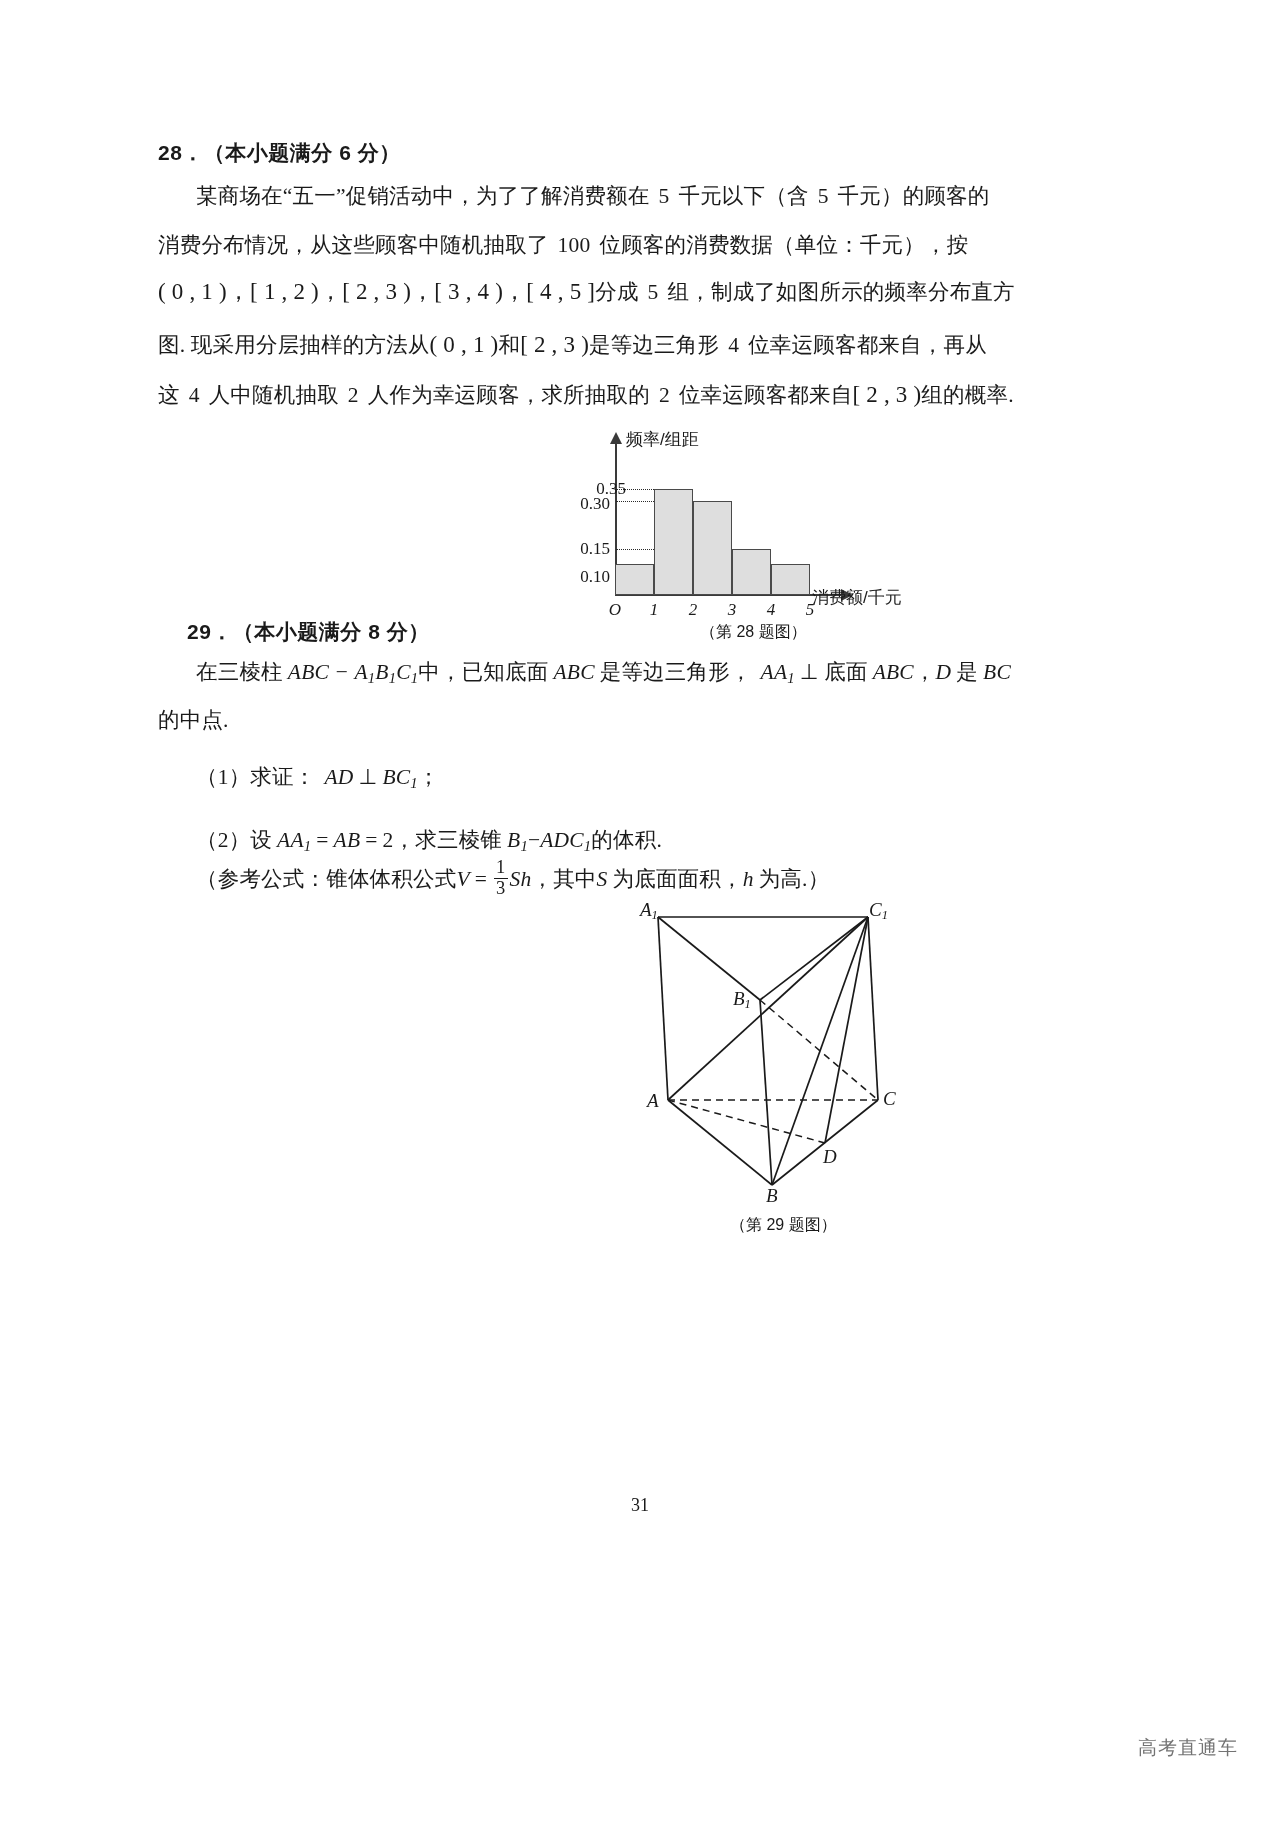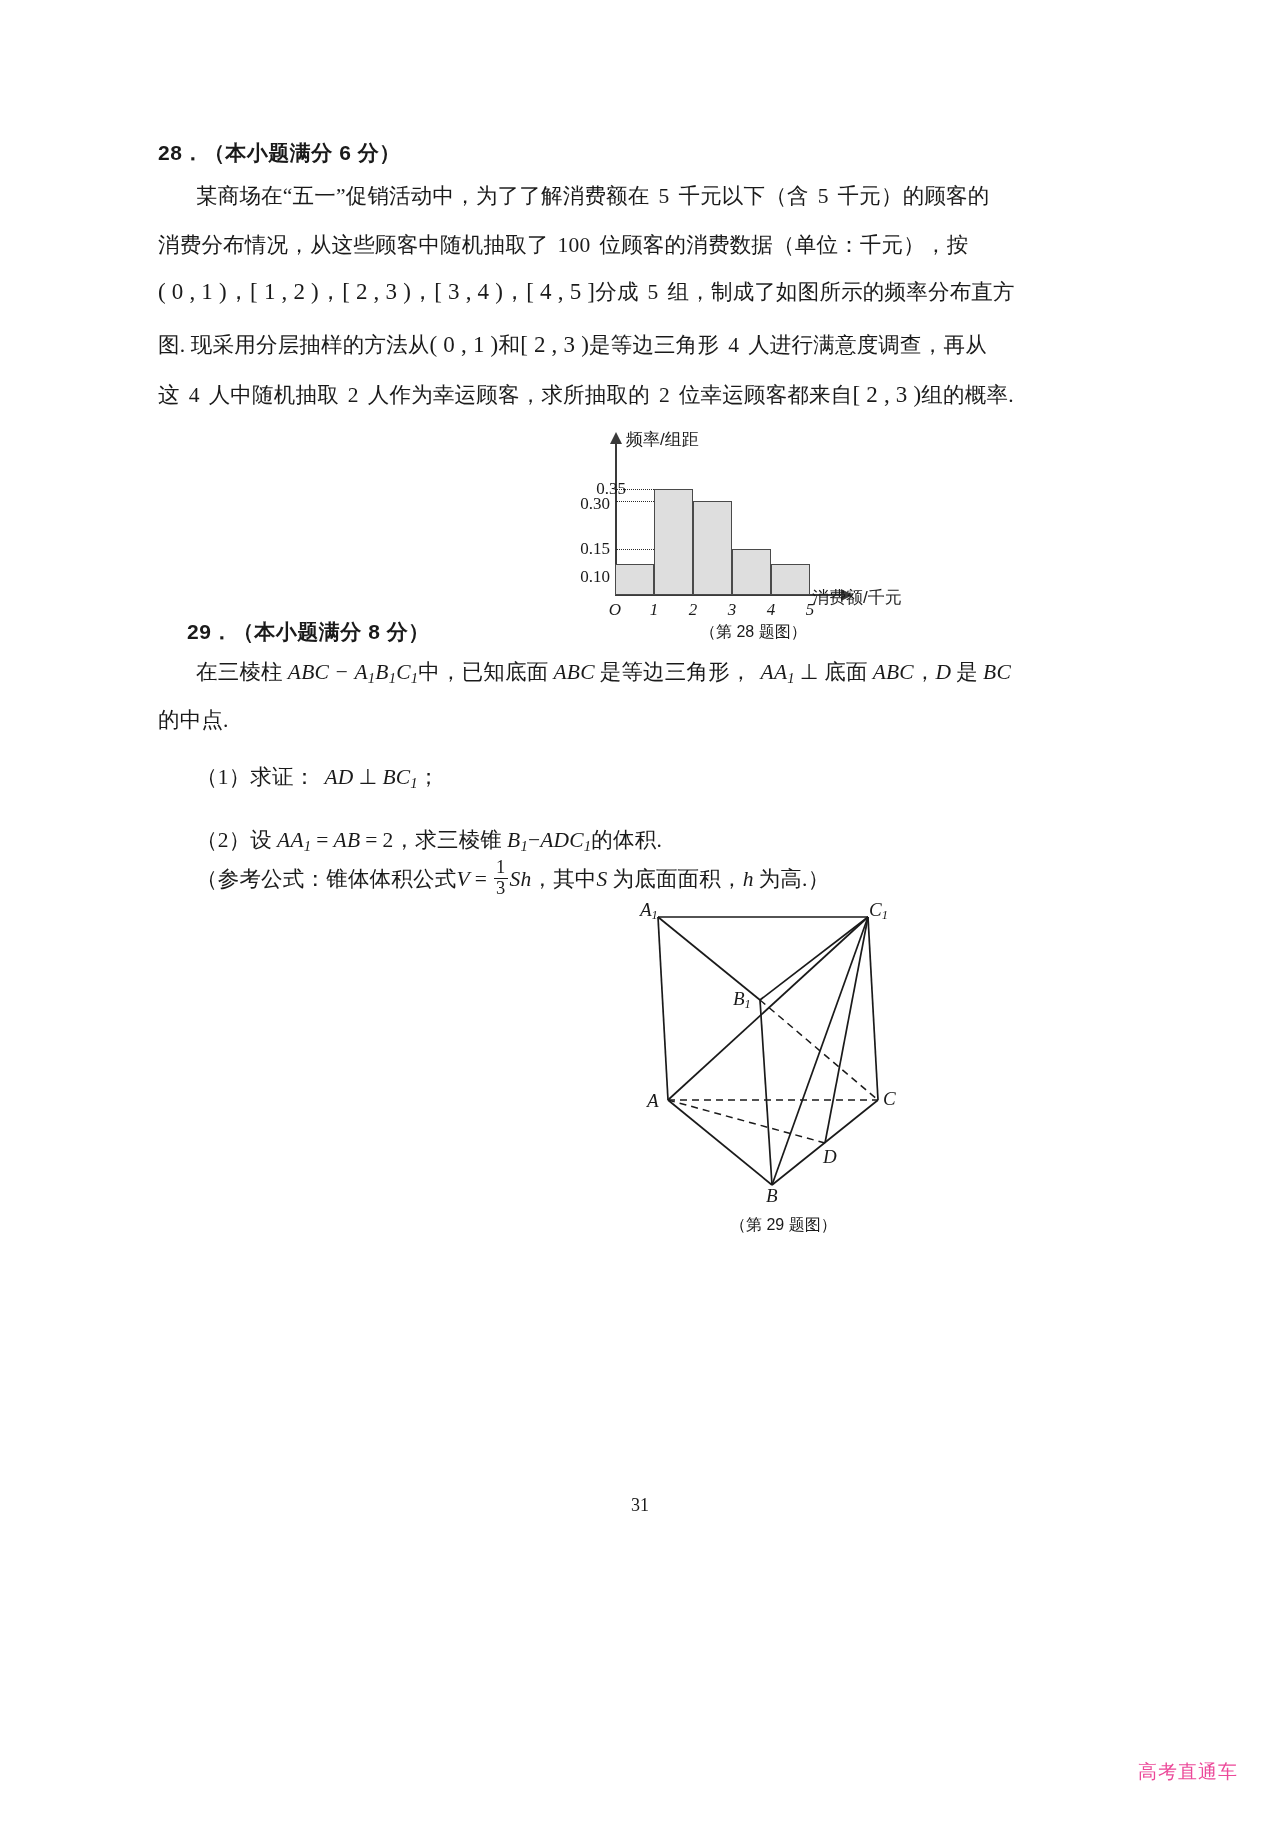--- a/index.html
+++ b/index.html
@@ -119,24 +119,23 @@
     position:absolute;
     left:0; right:0; top:1495px;
     text-align:center;
     font-size:18px;
     font-family:"Liberation Serif", serif;
   }
   #watermark {
     position:absolute;
     right:42px; top:1735px;
     font-size:19px;
-    color:#ec4899;
+    color:#737373;
     font-family:"Liberation Sans", sans-serif;
     letter-spacing:1px;
-    margin-top:24px;
   }
 </style>
 </head>
 <body>
 
 <div class="page">
 
   <div class="qhead" style="left:158px; top:139px;">28．（本小题满分 6 分）</div>
 
   <div class="ptext" style="left:196px; top:186px;">
@@ -145,21 +144,21 @@
 
   <div class="ptext" style="left:158px; top:235px;">
     <span>消费分布情况，从这些顾客中随机抽取了</span><span class="spw"></span><span class="num">100</span><span class="spw"></span><span>位顾客的消费数据（单位：千元），按</span>
   </div>
 
   <div class="ptext" style="left:158px; top:280px; font-size:23px;">
     <span class="num">( 0 , 1 )</span><span>，</span><span class="num">[ 1 , 2 )</span><span>，</span><span class="num">[ 2 , 3 )</span><span>，</span><span class="num">[ 3 , 4 )</span><span>，</span><span class="num">[ 4 , 5 ]</span><span style="font-size:21.5px;">分成</span><span class="spw"></span><span class="num" style="font-size:21.5px;">5</span><span class="spw"></span><span style="font-size:21.5px;">组，制成了如图所示的频率分布直方</span>
   </div>
 
   <div class="ptext" style="left:158px; top:333px;">
-    <span>图. 现采用分层抽样的方法从</span><span class="num" style="font-size:23px;">( 0 , 1 )</span><span>和</span><span class="num" style="font-size:23px;">[ 2 , 3 )</span><span>是等边三角形</span><span class="spw"></span><span class="num">4</span><span class="spw"></span><span>人进行满意度调查，再从</span>
+    <span>图. 现采用分层抽样的方法从</span><span class="num" style="font-size:23px;">( 0 , 1 )</span><span>和</span><span class="num" style="font-size:23px;">[ 2 , 3 )</span><span>是等边三角形</span><span class="spw"></span><span class="num">4</span><span class="spw"></span><span>位幸运顾客都来自，再从</span>
   </div>
 
   <div class="ptext" style="left:158px; top:383px;">
     <span>这</span><span class="spw"></span><span class="num">4</span><span class="spw"></span><span>人中随机抽取</span><span class="spw"></span><span class="num">2</span><span class="spw"></span><span>人作为幸运顾客，求所抽取的</span><span class="spw"></span><span class="num">2</span><span class="spw"></span><span>位幸运顾客都来自</span><span class="num" style="font-size:23px;">[ 2 , 3 )</span><span>组的概率.</span>
   </div>
 
   <div id="fig28">
 
     <div class="axisline" style="left:55px; top:14px; width:2.2px; height:152px;"></div>
     <div class="arrowup" style="left:50px; top:2px;"></div>

